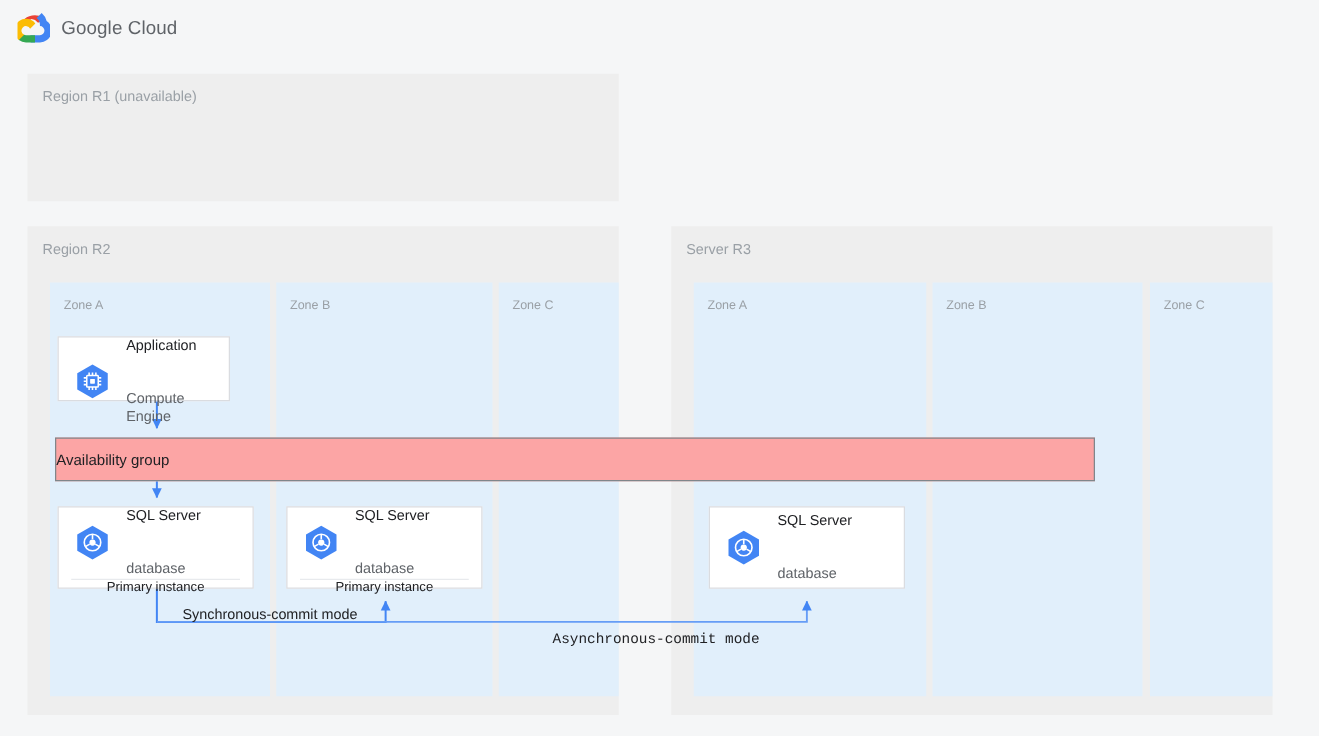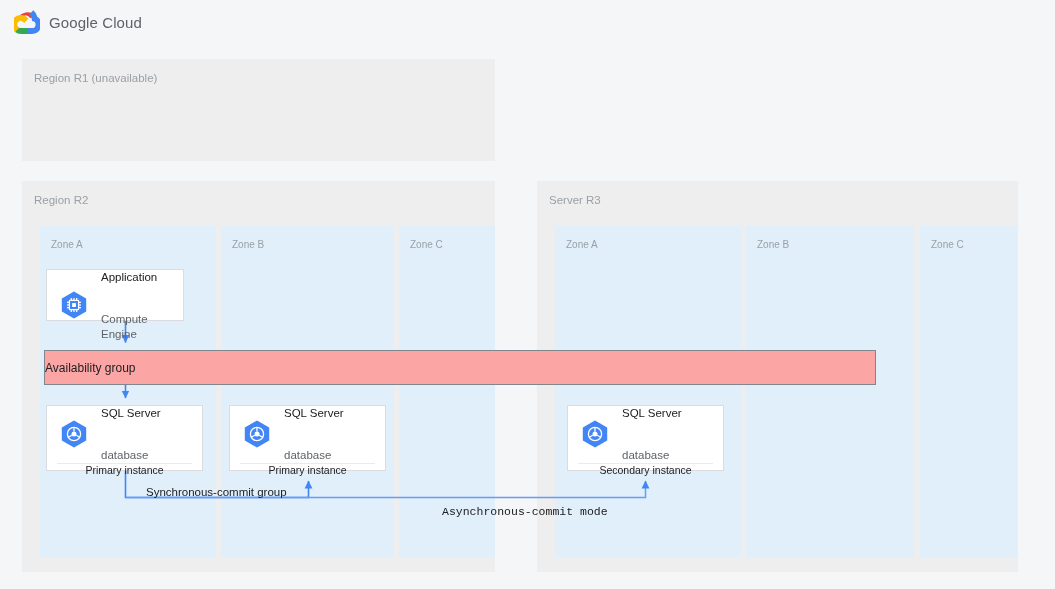--- a/index.html
+++ b/index.html
@@ -319,19 +319,18 @@
           <path d="M17 10.4 L17 14.4" stroke="#ffffff" stroke-width="1.3"></path>
           <path d="M11.3 20.3 L14.8 18.3" stroke="#ffffff" stroke-width="1.3"></path>
           <path d="M22.7 20.3 L19.2 18.3" stroke="#ffffff" stroke-width="1.3"></path>
         </svg>
       </span>
       <span class="node-text">
         <div class="node-title">SQL Server</div>
         <div class="node-sub">database</div>
       </span>
     </div>
-    <div class="node-footer">Secondary instance</div>
-  </div>
-
-  <span class="edge-label" id="label-sync">Synchronous-commit group</span>
+  </div>
+
+  <span class="edge-label" id="label-sync">Synchronous-commit mode</span>
   <span class="edge-label" id="label-async">Asynchronous-commit mode</span>
 
 </div>
 
 </body></html>

